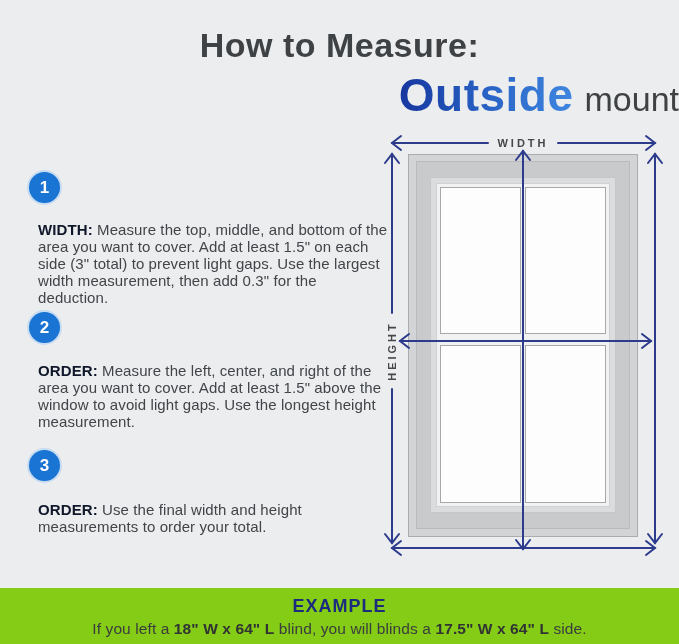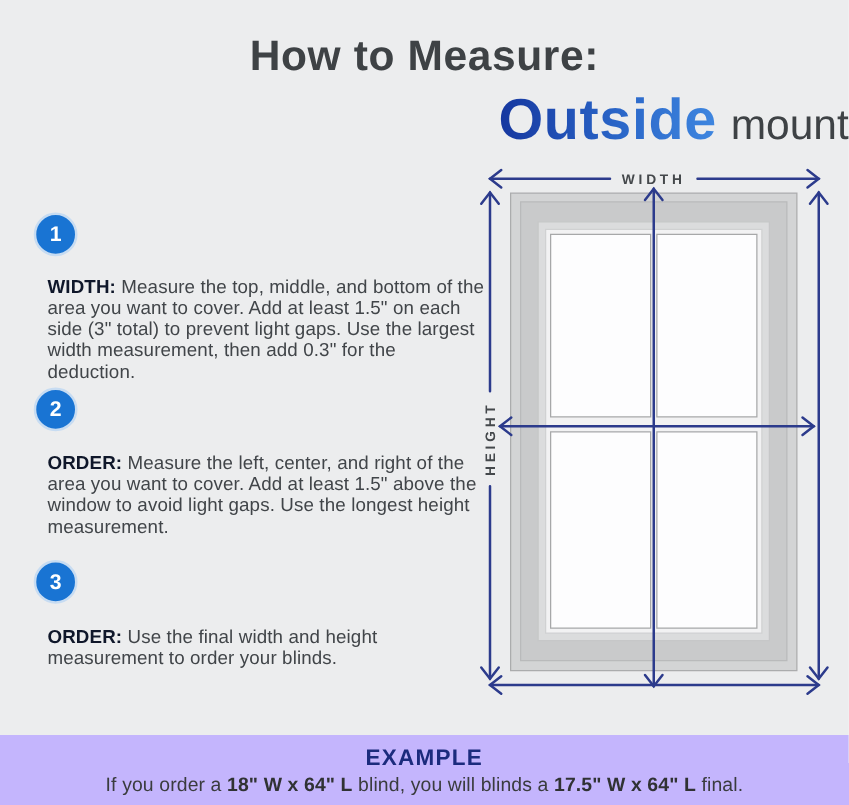--- a/index.html
+++ b/index.html
@@ -40,21 +40,21 @@
   .c3{left:27px;top:448px;}
   .t3{left:38px;top:486px;width:340px;}
   
   .diagram{position:absolute;left:370px;top:125px;width:309px;height:460px;}
   .diagram text{
     font-family:"Liberation Sans", sans-serif;font-size:11px;font-weight:600;
     fill:#44484B;letter-spacing:3px;
   }
   
   .footer{
-    position:absolute;left:0;top:588px;width:679px;height:56px;background:#c4b5fd;
+    position:absolute;left:0;top:588px;width:679px;height:56px;background:#84cc16;
     text-align:center;
   }
   .example-heading{margin-top:8px;font-size:18px;font-weight:700;color:#1B2B7D;letter-spacing:1px;}
   .example-body{margin-top:3px;font-size:15.5px;color:#3A3C3E;letter-spacing:.1px;}
   .example-body b{font-weight:700;color:#303234;}
 </style>
 </head>
 <body>
 
 <div class="canvas">
@@ -73,21 +73,21 @@
   <p class="step-text t1"><strong>WIDTH:</strong> <span>Measure the top, middle, and bottom of the area you want to cover. Add at least 1.5" on each side (3" total) to prevent light gaps. Use the largest width measurement, then add 0.3" for the deduction.</span></p>
 
   <div class="step-circle c2">
     <span>2</span>
   </div>
   <p class="step-text t2"><strong>ORDER:</strong> <span>Measure the left, center, and right of the area you want to cover. Add at least 1.5" above the window to avoid light gaps. Use the longest height measurement.</span></p>
 
   <div class="step-circle c3">
     <span>3</span>
   </div>
-  <p class="step-text t3"><strong>ORDER:</strong> <span>Use the final width and height measurement to order your blinds.</span></p>
+  <p class="step-text t3"><strong>ORDER:</strong> <span>Use the final width and height measurements to order your total.</span></p>
 
   <svg class="diagram" width="309" height="460" viewBox="0 0 309 460" xmlns="http://www.w3.org/2000/svg">
 
     <g>
       <rect x="38.5" y="29.5" width="229" height="382" fill="#D3D4D5" stroke="#ABACAD"></rect>
       <rect x="46.5" y="36.5" width="213" height="367" fill="#C9CACB" stroke="#B9BABB"></rect>
       <rect x="60.5" y="52.5" width="185" height="335" fill="#DBDCDD" stroke="#C6C7C8"></rect>
       <rect x="66.5" y="58.5" width="173" height="323" fill="#F2F2F3" stroke="#D0D1D2"></rect>
       <rect x="70.5" y="62.5" width="80" height="146" fill="#FDFDFE" stroke="#A7A8A9"></rect>
       <rect x="155.5" y="62.5" width="80" height="146" fill="#FDFDFE" stroke="#A7A8A9"></rect>
@@ -133,16 +133,16 @@
         <polyline points="272,209 281,216 272,223"></polyline>
       </g>
     </g>
 
     <text x="153" y="22" text-anchor="middle">WIDTH</text>
     <text x="22" y="230" text-anchor="middle" transform="rotate(-90 22 226)">HEIGHT</text>
   </svg>
 
   <footer class="footer">
     <div class="example-heading">EXAMPLE</div>
-    <div class="example-body"><span>If you order a </span><b>18" W x 64" L</b><span> blind, you will blinds a </span><b>17.5" W x 64" L</b><span> final.</span></div>
+    <div class="example-body"><span>If you left a </span><b>18" W x 64" L</b><span> blind, you will blinds a </span><b>17.5" W x 64" L</b><span> side.</span></div>
   </footer>
 
 </div>
 
 </body></html>

